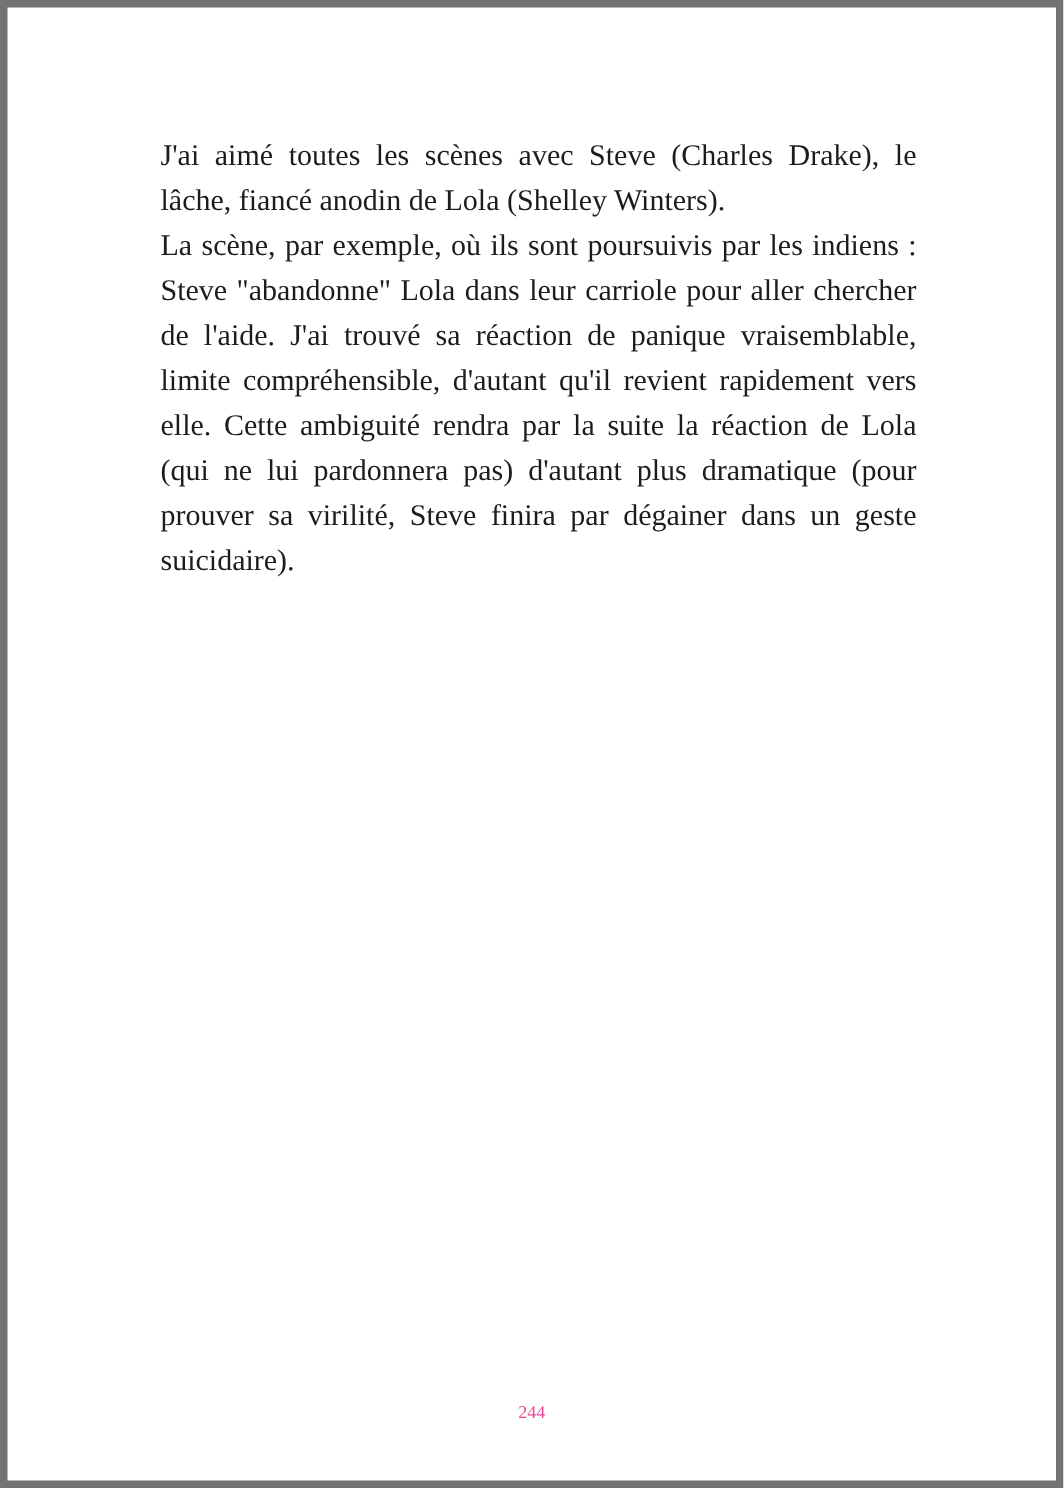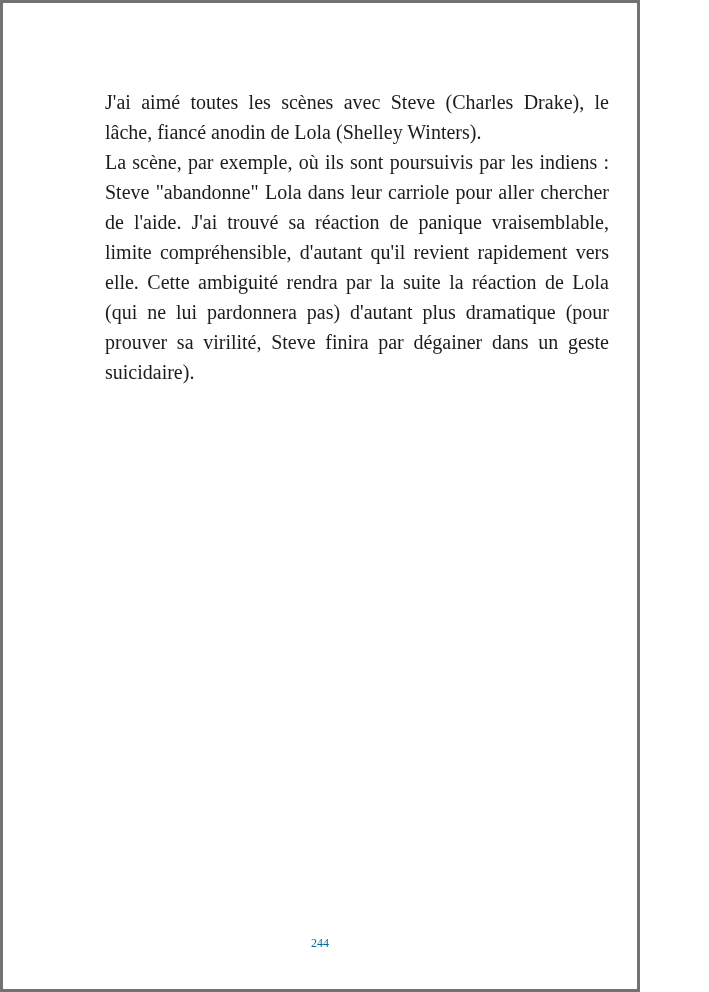--- a/index.html
+++ b/index.html
@@ -2,24 +2,24 @@
 <html><head>
 <meta charset="utf-8">
 <style>
   html, body {
     margin: 0;
     padding: 0;
     background: #ffffff;
   }
   .page {
     box-sizing: border-box;
-    width: 640px;
+    width: 709px;
     height: 992px;
     background: #ffffff;
-    border: 3px solid #737373;
+    border: 5px solid #737373;
     position: relative;
     overflow: hidden;
     font-family: "Liberation Serif", "DejaVu Serif", serif;
     color: #1c1c1c;
   }
   .text-block {
     position: absolute;
     top: 84px;
     left: 102px;
     width: 504px;
@@ -32,21 +32,21 @@
     text-justify: inter-word;
     color: #1c1c1c;
   }
   .page-number {
     position: absolute;
     bottom: 38px;
     left: 0;
     width: 100%;
     text-align: center;
     font-size: 12px;
-    color: #0369a1;
+    color: #ec4899;
     font-family: "Liberation Serif", "DejaVu Serif", serif;
   }
 </style>
 </head>
 <body>
 
 <div class="page">
   <div class="text-block">
     <p>J'ai aimé toutes les scènes avec Steve (Charles Drake), le lâche, fiancé anodin de Lola (Shelley Winters).</p>
     <p>La scène, par exemple, où ils sont poursuivis par les indiens : Steve "abandonne" Lola dans leur carriole pour aller chercher de l'aide. J'ai trouvé sa réaction de panique vraisemblable, limite compréhensible, d'autant qu'il revient rapidement vers elle. Cette ambiguité rendra par la suite la réaction de Lola (qui ne lui pardonnera pas) d'autant plus dramatique (pour prouver sa virilité, Steve finira par dégainer dans un geste suicidaire).</p>

